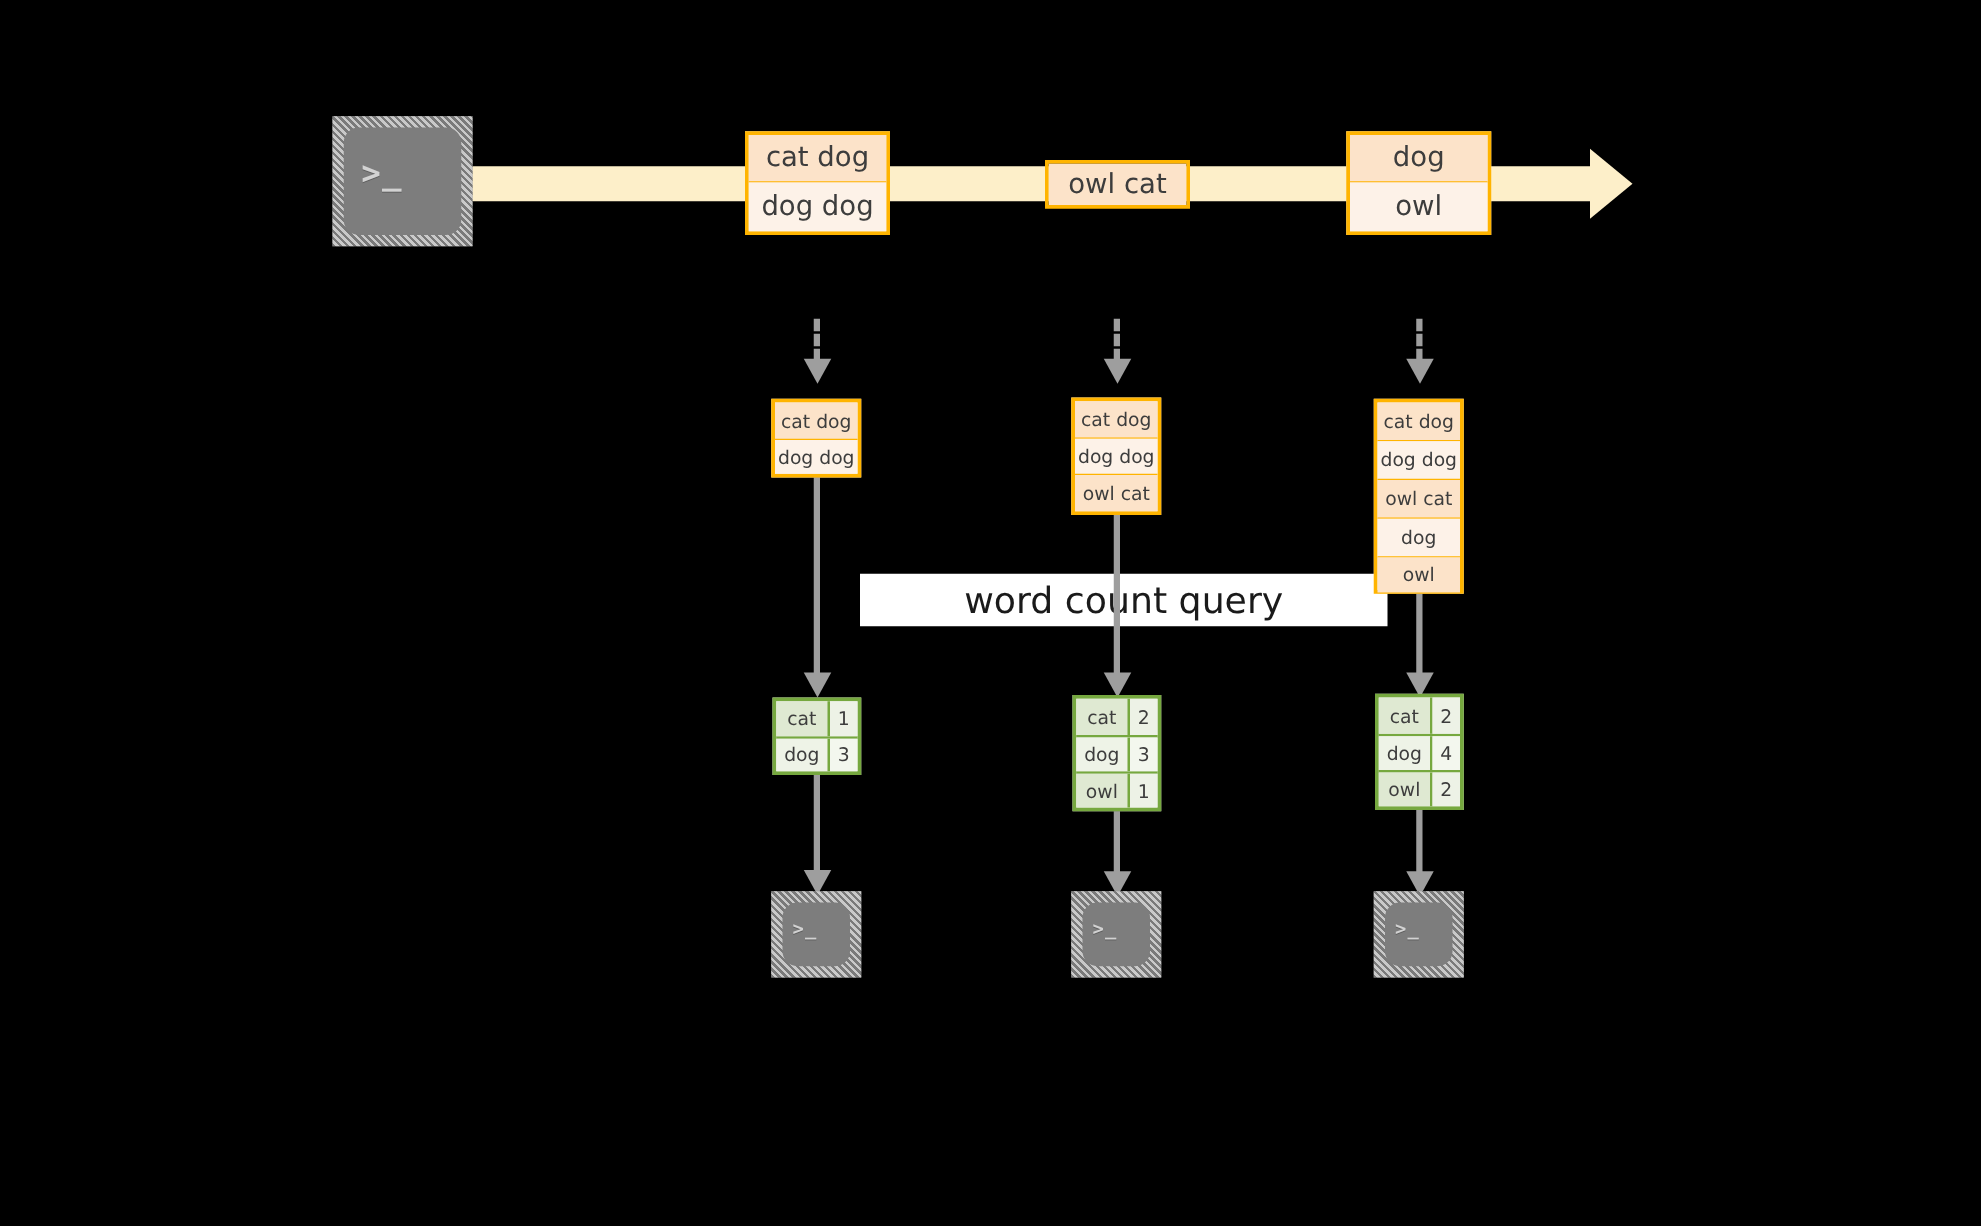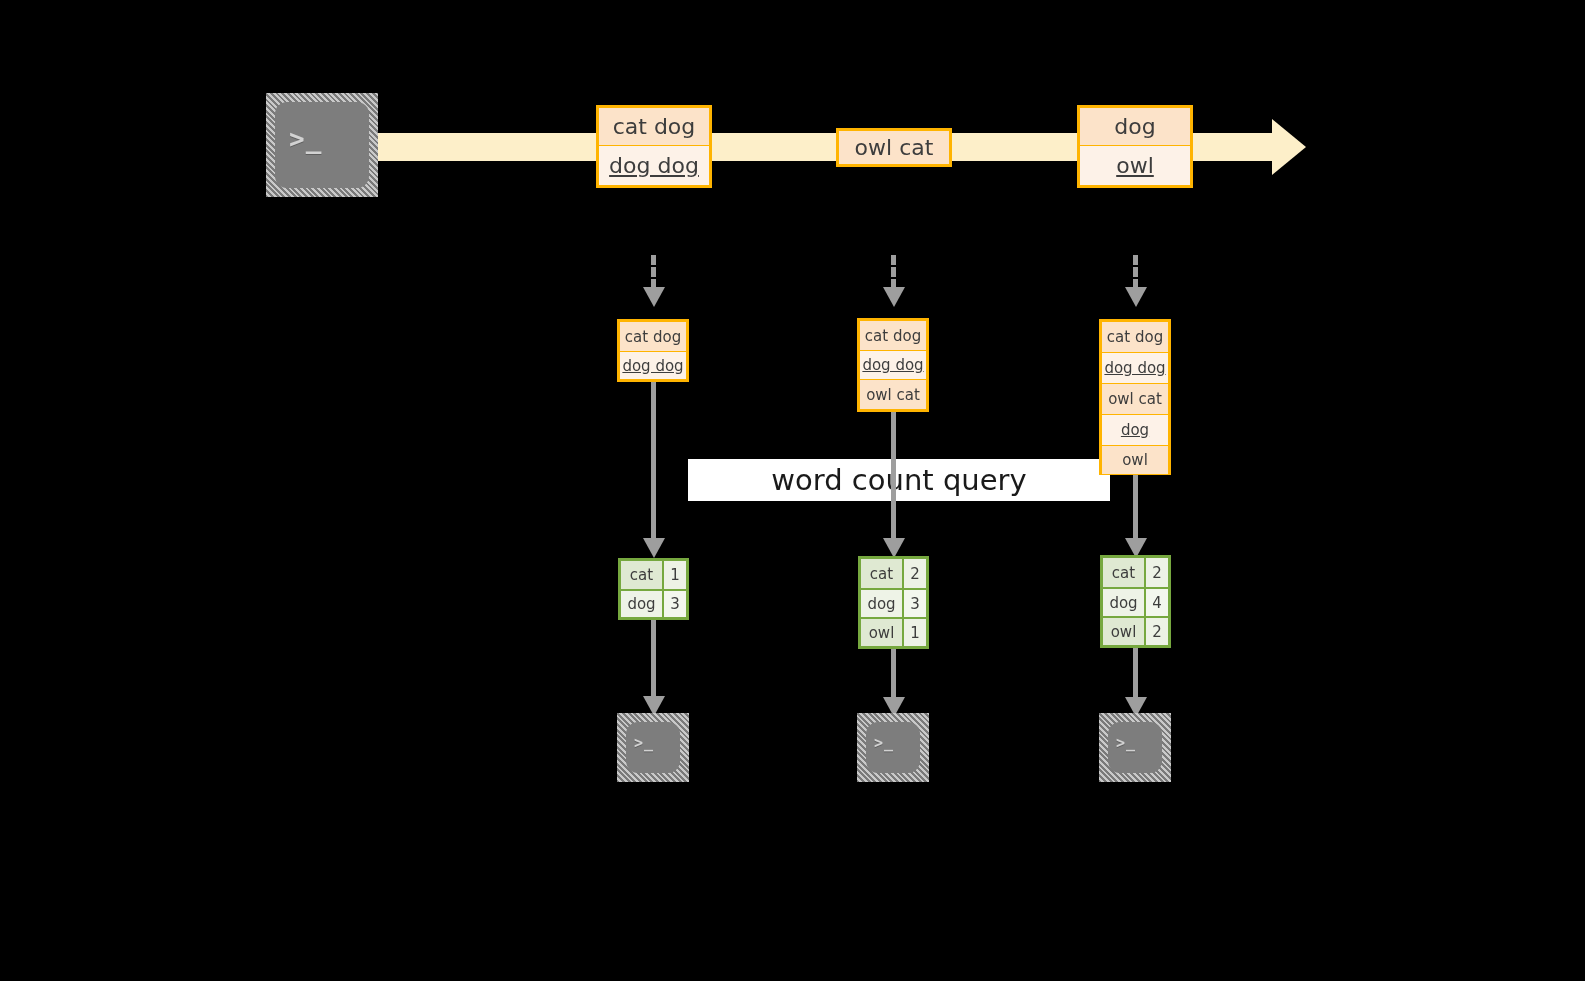--- a/index.html
+++ b/index.html
@@ -93,21 +93,21 @@
     box-sizing: border-box;
     display: flex;
     align-items: center;
     justify-content: center;
     color: #3D3D3D;
     white-space: nowrap;
     border-bottom: 1px solid #FFB400;
   }
   .rec-row:last-child { border-bottom: none; }
   .rec-row.shade-a { background: #FCE3C9; }
-  .rec-row.shade-b { background: #FDF2E8; text-decoration: underline; }
+  .rec-row.shade-b { background: #FDF2E8; }
 
   
   .res-table {
     position: absolute;
     z-index: 5;
     box-sizing: border-box;
     border: 3px solid #76A83F;
     background: #EDF2E6;
   }
   .res-row {

